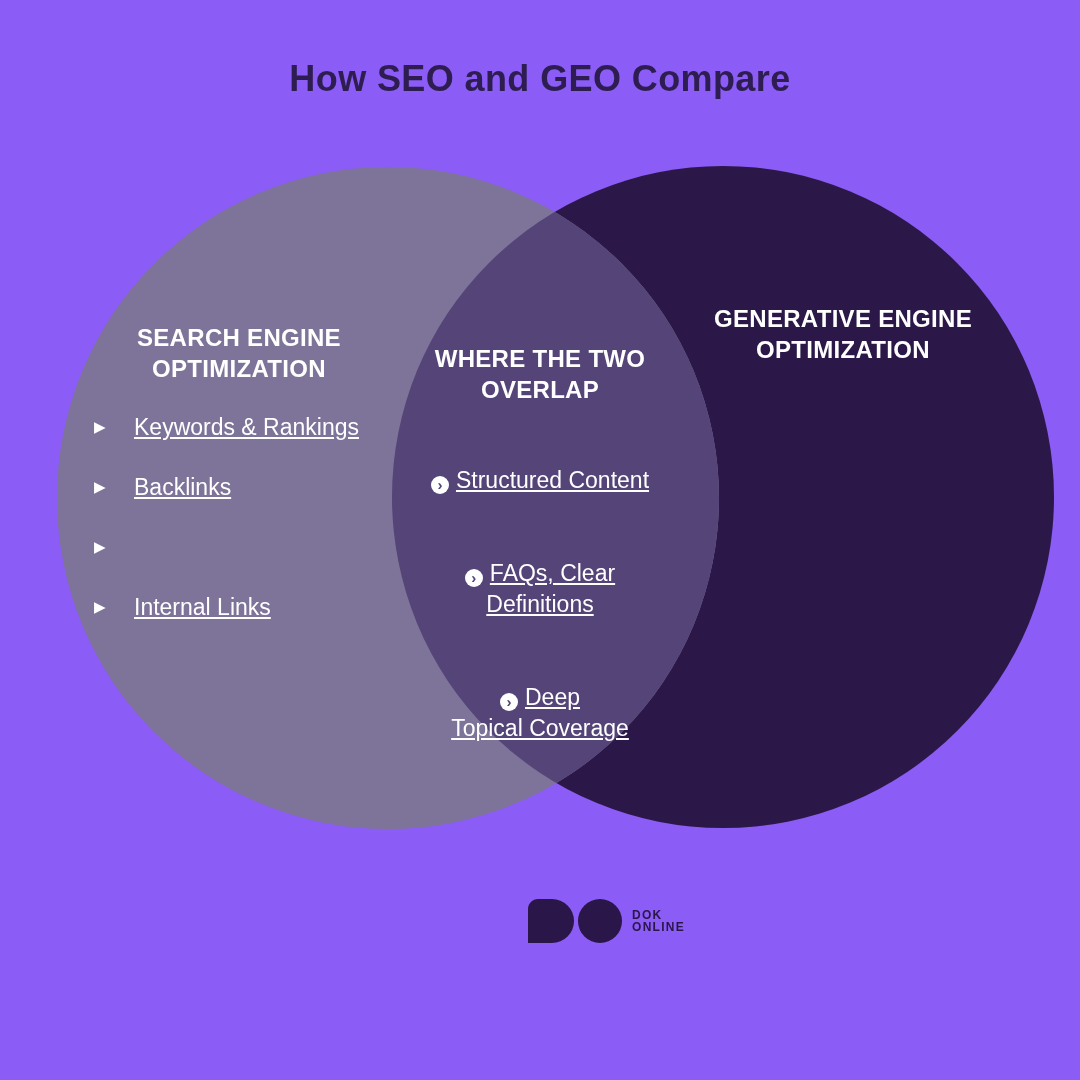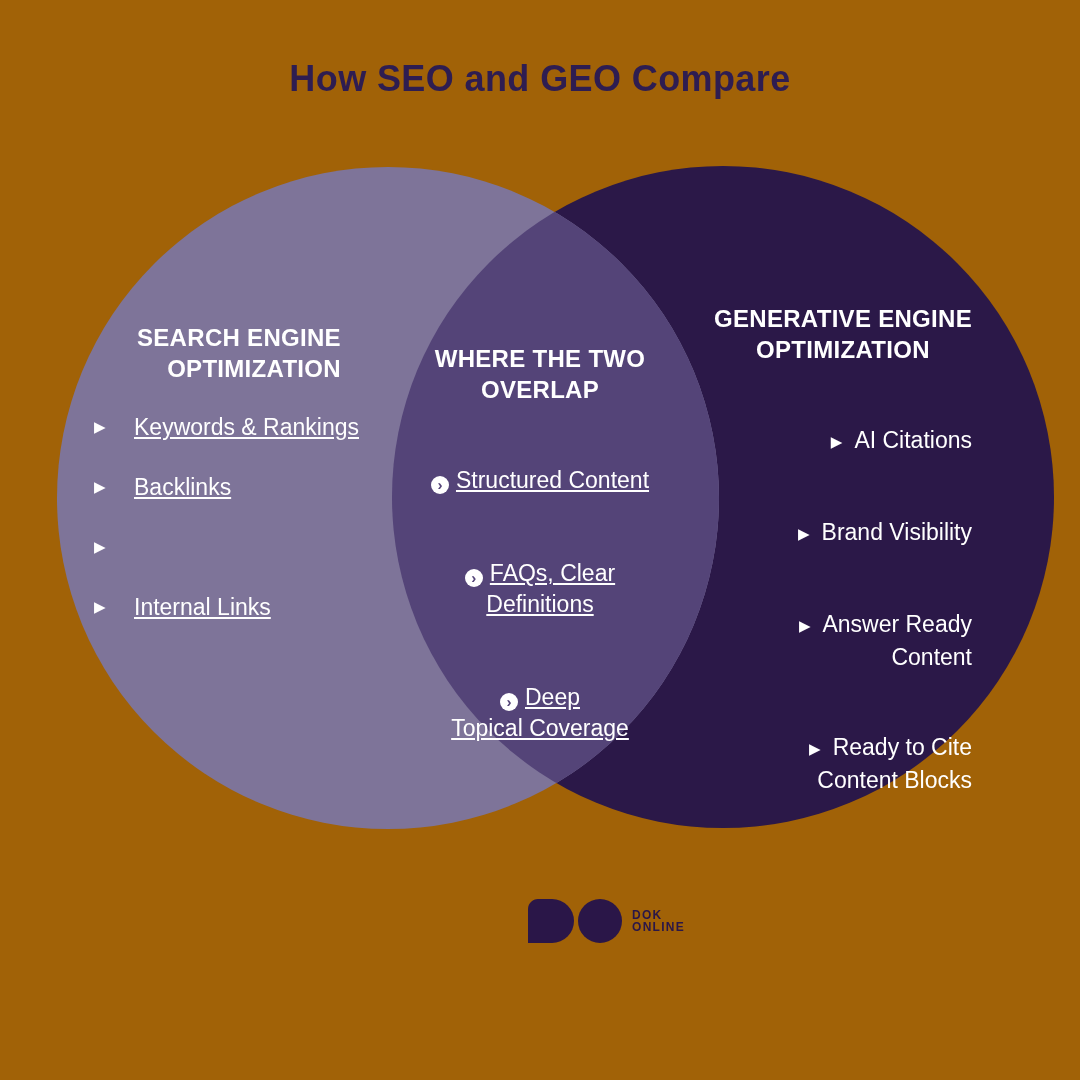--- a/index.html
+++ b/index.html
@@ -30,21 +30,21 @@
     inset: 0;
   }
   .section-header {
     position: absolute;
     font-size: 24px;
     font-weight: 700;
     line-height: 31px;
     letter-spacing: 0.3px;
     white-space: pre-line;
   }
-  .hdr-left   { left: 137px; top: 322px; text-align: right; }
+  .hdr-left   { left: 137px; top: 322px; text-align: center; }
   .hdr-mid    { left: 405px; top: 343px; width: 270px; text-align: center; }
   .hdr-right  { right: 108px; top: 303px; text-align: center; }
 
   .items { position: absolute; font-size: 23px; }
   .items-left  { left: 94px;  top: 412px; width: 330px; }
   .items-mid   { left: 390px; top: 434px; width: 300px; text-align: center; text-decoration: underline; }
   .items-right { right: 108px; top: 394px; width: 290px; text-align: right; }
 
   .item-row { display: flex; align-items: flex-start; margin-bottom: 30px; line-height: 30px; }
   .item-text { white-space: pre-line; text-decoration: underline; }
@@ -91,21 +91,21 @@
     margin-left: 10px;
     font-size: 12px;
     font-weight: 700;
     letter-spacing: 1.3px;
     line-height: 12.5px;
   }
 </style>
 </head>
 <body>
 
-<div class="canvas" style="background: #a16207;">
+<div class="canvas" style="background: #8b5cf6;">
 
   <div class="title" style="color: rgb(46, 29, 81);">How SEO and GEO Compare</div>
 
   <svg class="venn-svg" width="1080" height="1080" viewBox="0 0 1080 1080">
     <defs>
       <clipPath id="clip-right-circle">
         <circle cx="723" cy="497" r="331"></circle>
       </clipPath>
     </defs>
     <circle cx="723" cy="497" r="331" fill="#2B1848"></circle>
@@ -149,36 +149,20 @@
       </div>
       <div class="mid-item">
         <span class="circle-bullet" style="color: rgb(84, 68, 120);">›</span><span>Deep
 Topical Coverage</span>
       </div>
     </div>
 
     <div class="section-header hdr-right">GENERATIVE ENGINE
 OPTIMIZATION</div>
 
-    <div class="items items-right">
-      <div class="right-item">
-        <span class="tri-bullet-inline">▶</span><span>AI Citations</span>
-      </div>
-      <div class="right-item">
-        <span class="tri-bullet-inline">▶</span><span>Brand Visibility</span>
-      </div>
-      <div class="right-item">
-        <span class="tri-bullet-inline">▶</span><span>Answer Ready
-Content</span>
-      </div>
-      <div class="right-item">
-        <span class="tri-bullet-inline">▶</span><span>Ready to Cite
-Content Blocks</span>
-      </div>
-    </div>
   </div>
 
   <div class="logo" style="color: rgb(42, 22, 72); margin-left: 28px;">
     <svg width="94" height="44" viewBox="0 0 94 44">
       <path d="M0,10 C0,4.5 4.5,0 10,0 L24,0 A22,22 0 0 1 24,44 L0,44 Z" fill="currentColor"></path>
       <circle cx="72" cy="22" r="22" fill="currentColor"></circle>
     </svg>
     <div class="logo-text">
       <div>DOK</div>
       <div>ONLINE</div>

